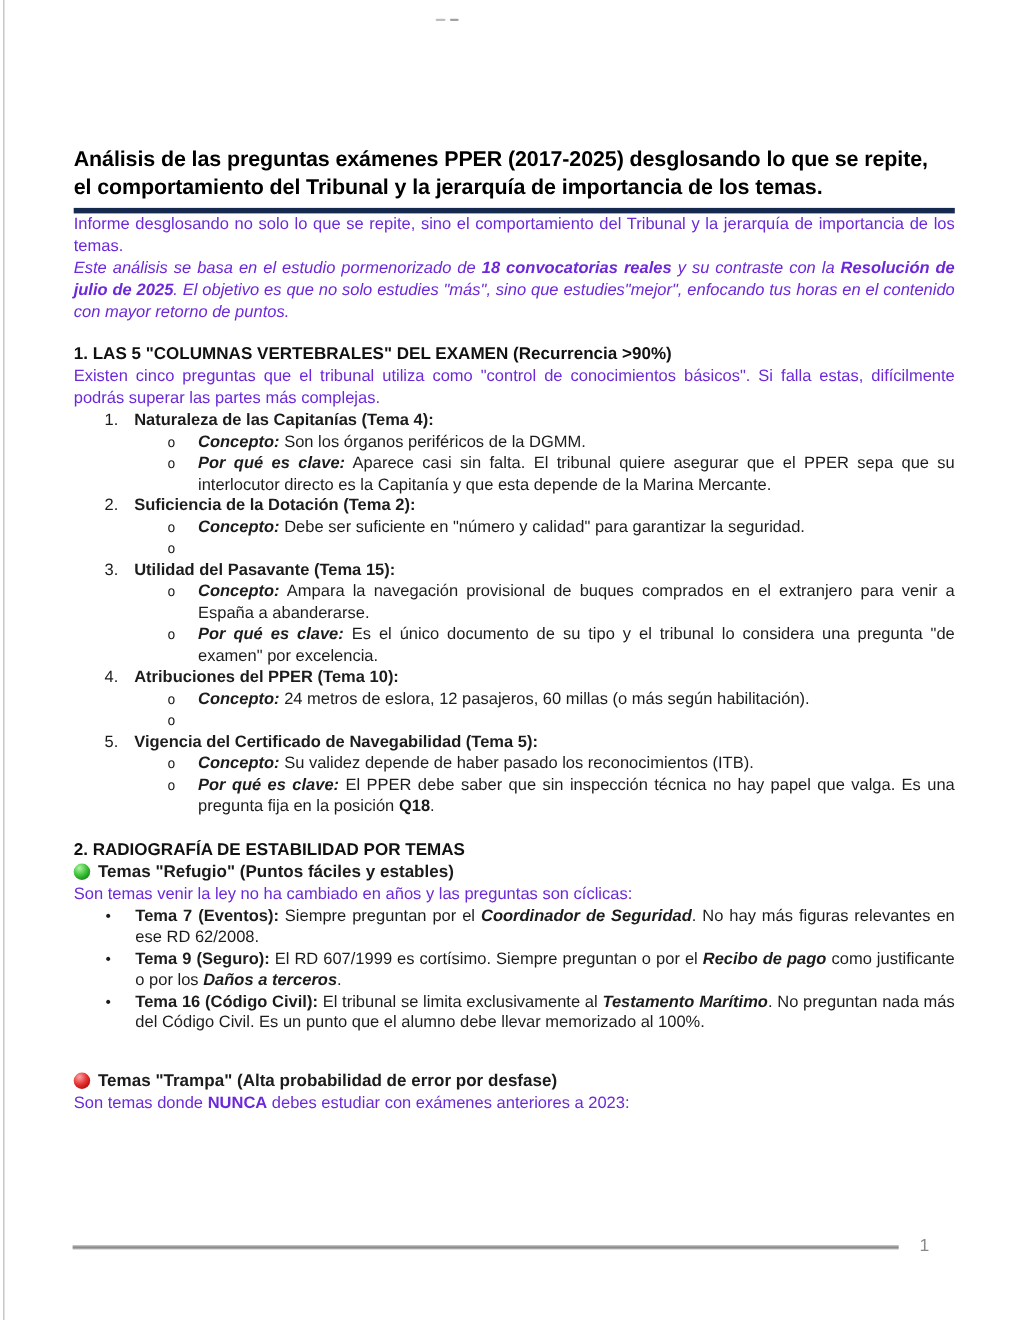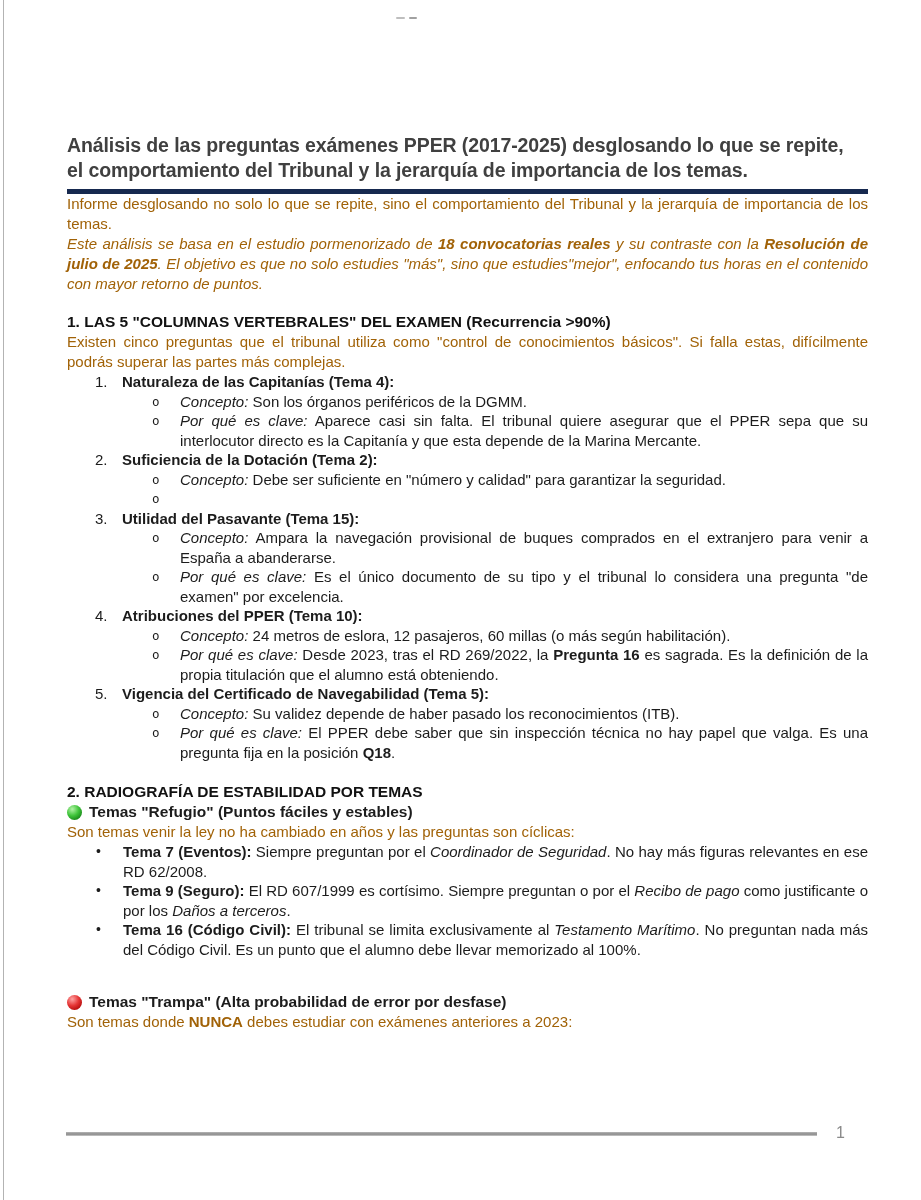--- a/index.html
+++ b/index.html
@@ -7,30 +7,30 @@
     width:921px;height:1200px;background:#ffffff;position:relative;overflow:hidden;
     font-family:"Liberation Sans","DejaVu Sans",sans-serif;color:#1c1c1c;
   }
   .left-border{position:absolute;left:3px;top:0;width:1px;height:1200px;background:#b3b3b3;}
   .top-artifact{position:absolute;left:396px;top:17px;display:flex;gap:4px;align-items:center;opacity:.55;}
   .top-artifact .dash{width:9px;height:2px;background:#8a8a8a;border-radius:1px;}
   .top-artifact .dash.dark{width:8px;background:#555;}
   .content{position:absolute;left:67px;top:0;width:801px;}
   h1{
     margin:133px 0 0 0;width:797px;
-    font-size:19.5px;line-height:25px;font-weight:bold;color:#404040;letter-spacing:-.1px;
+    font-size:19.5px;line-height:25px;font-weight:bold;color:#000000;letter-spacing:-.1px;
   }
   .title-rule{margin-top:6px;height:5px;background:#16294f;width:801px;}
-  p.para{margin:0;font-size:15px;line-height:20px;text-align:justify;color:#a16207;}
+  p.para{margin:0;font-size:15px;line-height:20px;text-align:justify;color:#6d28d9;}
   .p-intro{margin-top:12px;}
   .p-analysis{margin-top:20px;font-style:italic;}
   h2{margin:20px 0 0 0;font-size:15.5px;line-height:20px;font-weight:bold;color:#111;}
   h2.s1{margin-top:18px;}
   .b{font-weight:bold;}
-  .i{font-style:italic;}
+  .i{font-style:italic;font-weight:bold;}
   .lead{margin-top:0;}
   .list{margin:0;font-size:15px;line-height:19.5px;}
   .num-item{display:flex;}
   .num-marker{flex:0 0 27px;margin-left:28px;}
   .num-title{font-weight:bold;}
   .sub-item{display:flex;}
   .sub-marker{flex:0 0 28px;margin-left:85px;font-family:"DejaVu Sans Mono","Liberation Mono",monospace;font-size:12.5px;}
   .sub-content{flex:1;text-align:justify;}
   .bullet-item{display:flex;}
   .bullet-marker{flex:0 0 27px;margin-left:29px;font-size:14px;}
@@ -109,21 +109,20 @@
     <div class="num-item">
       <span class="num-marker">4.</span>
       <div class="num-title">Atribuciones del PPER (Tema 10):</div>
     </div>
     <div class="sub-item">
       <span class="sub-marker">o</span>
       <div class="sub-content"><span class="i">Concepto:</span><span> 24 metros de eslora, 12 pasajeros, 60 millas (o más según habilitación).</span></div>
     </div>
     <div class="sub-item">
       <span class="sub-marker">o</span>
-      <div class="sub-content"><span class="i">Por qué es clave:</span><span> Desde 2023, tras el RD 269/2022, la </span><span class="b">Pregunta 16</span><span> es sagrada. Es la definición de la propia titulación que el alumno está obteniendo.</span></div>
     </div>
 
     <div class="num-item">
       <span class="num-marker">5.</span>
       <div class="num-title">Vigencia del Certificado de Navegabilidad (Tema 5):</div>
     </div>
     <div class="sub-item">
       <span class="sub-marker">o</span>
       <div class="sub-content"><span class="i">Concepto:</span><span> Su validez depende de haber pasado los reconocimientos (ITB).</span></div>
     </div>

